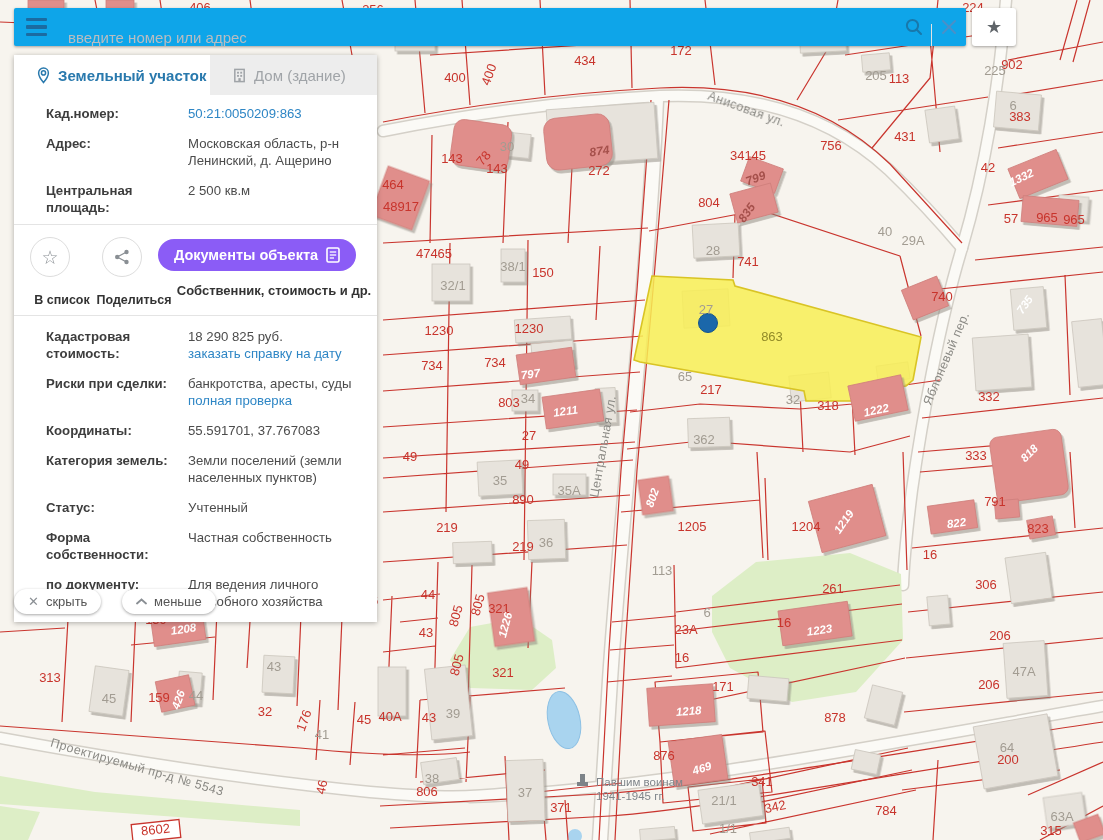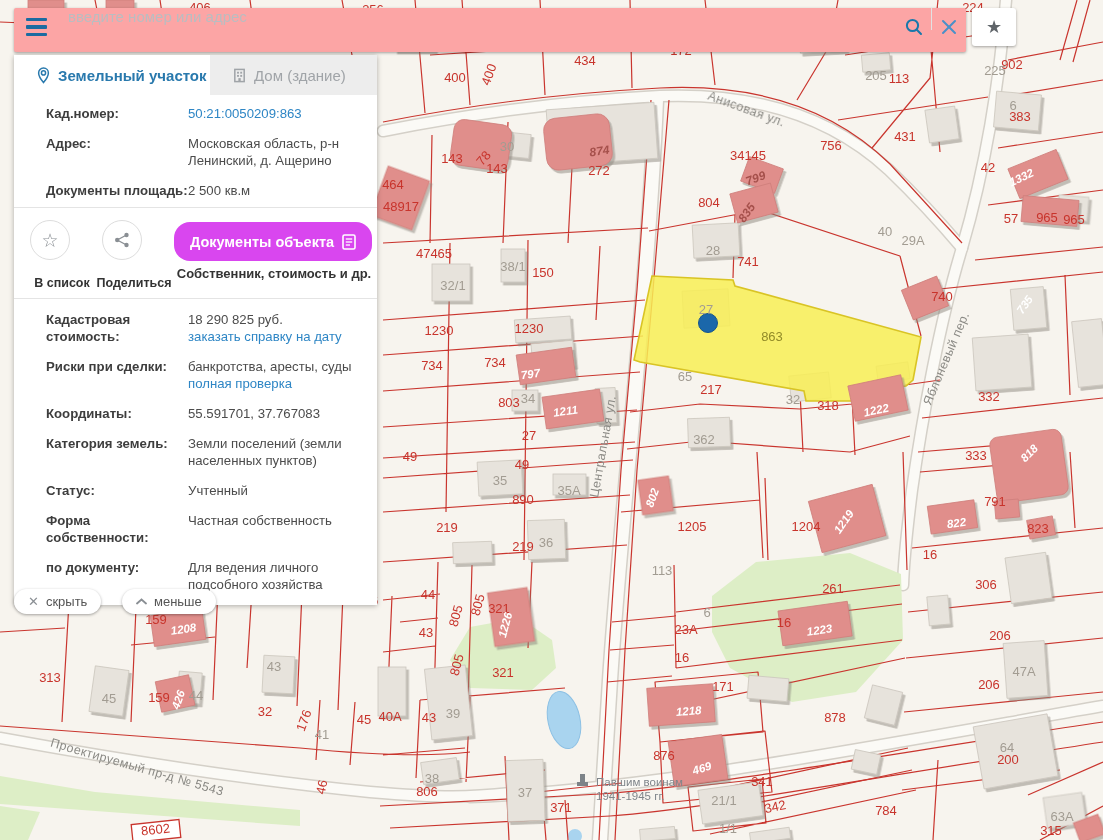--- a/index.html
+++ b/index.html
@@ -10,22 +10,22 @@
   .ml{font-size:13px;text-anchor:middle;}
   .ml.red{fill:#c8342c;}
   .ml.gray{fill:#a29c92;}
   .ml.white{fill:#ffffff;font-style:italic;font-weight:bold;font-size:11.5px;}
   .ml.maroon{fill:#a5504b;font-style:italic;font-weight:bold;font-size:12px;}
   .ml.olive{fill:#928b28;}
   .street{fill:#8b8a85;font-size:12.5px;text-anchor:middle;letter-spacing:.4px;}
   .memorial{fill:#7f858a;font-size:11.5px;}
 
   
-  .topbar{position:absolute;left:14px;top:8px;width:952px;height:44px;background:#fca5a5;
-          border-radius:2px;box-shadow:0 1px 3px rgba(0,0,0,.35);display:flex;align-items:flex-start;}
+  .topbar{position:absolute;left:14px;top:8px;width:952px;height:38px;background:#0ea5e9;
+          border-radius:2px;box-shadow:0 1px 3px rgba(0,0,0,.35);display:flex;align-items:flex-end;}
   .burger{width:44px;height:38px;border:none;background:transparent;cursor:pointer;
           display:flex;flex-direction:column;justify-content:center;align-items:center;gap:4px;}
   .burger span{display:block;width:21px;height:3.5px;background:#1b6ba1;border-radius:1px;}
   .search{flex:1;border:none;outline:none;font-size:15px;color:#444;padding:0 10px;background:transparent;}
   .search::placeholder{color:#b9bdc1;}
   .bar-ico{width:34px;height:38px;border:none;background:transparent;cursor:pointer;
            display:flex;align-items:center;justify-content:center;}
   .bar-div{width:1px;height:22px;background:#e2e2e2;}
   .fav-btn{position:absolute;left:972px;top:8px;width:44px;height:38px;background:#fff;border:none;
            border-radius:3px;box-shadow:0 1px 3px rgba(0,0,0,.35);cursor:pointer;
@@ -43,22 +43,22 @@
   .plbl{width:142px;min-width:142px;font-size:13.2px;font-weight:bold;color:#3d3d3d;line-height:17px;margin-left:22px;}
   .pval{font-size:13.2px;color:#4c4c4c;line-height:17px;}
   .plink{display:block;color:#2e86c5;text-decoration:none;cursor:pointer;}
   a.inline-link{color:#2e86c5;text-decoration:none;cursor:pointer;}
   .pdiv{height:1px;background:#e4e4e4;margin:4px -12px 12px -10px;}
   .actions{position:relative;height:74px;margin-bottom:4px;}
   .circle-btn{position:absolute;top:0;width:40px;height:40px;border-radius:50%;background:#fff;
               border:1px solid #ddd;cursor:pointer;font-size:19px;color:#8a8f94;
               display:flex;align-items:center;justify-content:center;padding:0;}
   .circle-lbl{position:absolute;top:56px;font-size:12.5px;font-weight:bold;color:#333;width:100px;text-align:center;}
-  .doc-btn{position:absolute;left:150px;top:2px;width:198px;height:39px;border:none;border-radius:16px;
-           background:#d946ef;color:#fff;font-size:14.5px;font-weight:bold;cursor:pointer;
+  .doc-btn{position:absolute;left:134px;top:2px;width:198px;height:32px;border:none;border-radius:16px;
+           background:#8b5cf6;color:#fff;font-size:14.5px;font-weight:bold;cursor:pointer;
            display:flex;align-items:center;justify-content:center;gap:8px;}
   .doc-sub{position:absolute;left:150px;top:46px;width:200px;text-align:center;
            font-size:13px;font-weight:bold;color:#333;}
   
   .pill{position:absolute;height:25px;background:#fff;border:none;border-radius:13px;
         box-shadow:0 1px 3px rgba(0,0,0,.35);cursor:pointer;display:flex;align-items:center;
         gap:7px;padding:0 14px;font-size:13px;color:#555;}
   .pill .pico{color:#8a8f94;font-size:13px;display:flex;align-items:center;}
   #pill-hide{left:14px;top:589px;}
   #pill-less{left:122px;top:589px;}
@@ -437,21 +437,21 @@
     <div class="pbody">
       <div class="prow">
         <div class="plbl">Кад.номер:</div>
         <div class="pval"><a class="inline-link">50:21:0050209:863</a></div>
       </div>
       <div class="prow">
         <div class="plbl">Адрес:</div>
         <div class="pval">Московская область, р-н Ленинский, д. Ащерино</div>
       </div>
       <div class="prow" style="margin-bottom:8px">
-        <div class="plbl">Документы площадь:</div>
+        <div class="plbl">Центральная площадь:</div>
         <div class="pval">2 500 кв.м</div>
       </div>
 
       <div class="pdiv"></div>
 
       <div class="actions">
         <button class="circle-btn" style="left:6px">
           <span>☆</span>
         </button>
         <div class="circle-lbl" style="left:-12px">В список</div>

